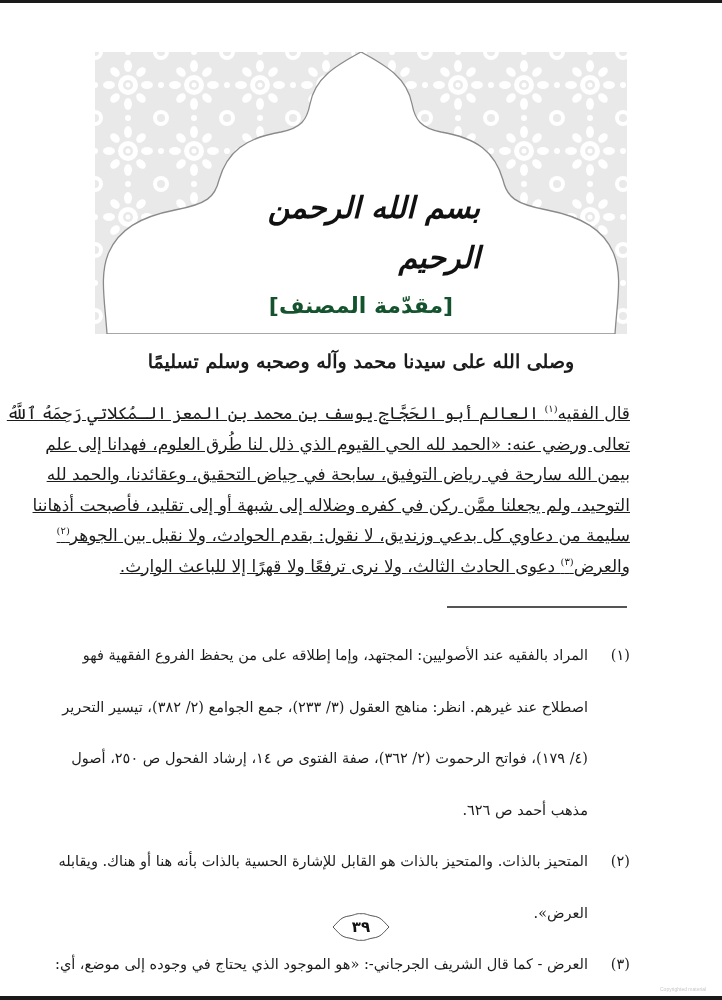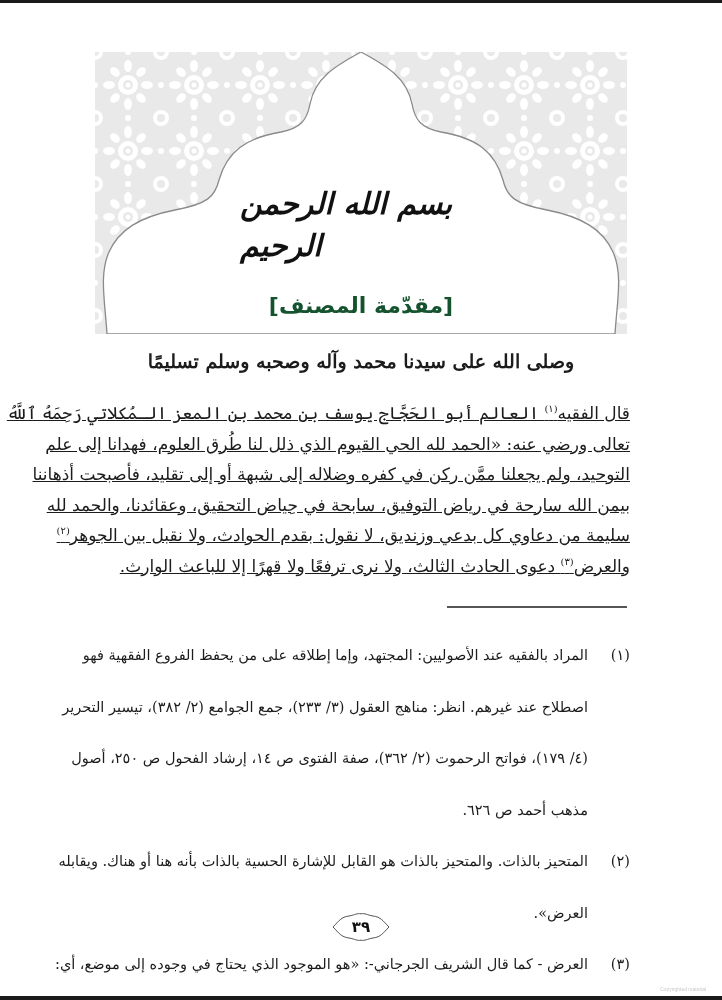--- a/index.html
+++ b/index.html
@@ -8,22 +8,22 @@
     font-family: "DejaVu Serif", "Liberation Serif", serif; color: #1a1a1a;
   }
   .bar-top { position: absolute; left: 0; top: 0; width: 722px; height: 3px; background: #1a1a1a; }
   .bar-bottom { position: absolute; left: 0; top: 996px; width: 722px; height: 4px; background: #1a1a1a; }
 
   .ornament { position: absolute; left: 95px; top: 52px; width: 532px; height: 282px; }
   .ornament svg { display: block; }
 
   .basmala {
     position: absolute; left: 240px; top: 183px; width: 240px; height: 50px;
-    text-align: left; direction: rtl;
-    font-family: "DejaVu Serif", serif; font-size: 30px; font-weight: bold; line-height: 42px;
+    text-align: right; direction: rtl;
+    font-family: "DejaVu Serif", serif; font-size: 30px; font-weight: bold; line-height: 50px;
     color: #111; letter-spacing: -0.5px; font-style: italic;
   }
   .heading {
     position: absolute; left: 200px; top: 288px; width: 322px; height: 36px;
     text-align: center; direction: rtl;
     font-family: "DejaVu Sans", sans-serif; font-weight: bold; font-size: 22px; line-height: 36px; color: #14532d;
   }
   .salutation {
     position: absolute; left: 100px; top: 343px; width: 522px; height: 36px;
     text-align: center; direction: rtl;
@@ -118,22 +118,22 @@
 
 <div class="basmala">بسم الله الرحمن الرحيم</div>
 
 <div class="heading">[مقدّمة المصنف]</div>
 
 <div class="salutation">وصلى الله على سيدنا محمد وآله وصحبه وسلم تسليمًا</div>
 
 <div class="body-text">
   <span class="line"><span>قال الفقيه</span><sup class="ref">(١)</sup><span> العالم أبو الحَجَّاج يوسف بن محمد بن المعز الـمُكلاتي رَحِمَهُ ٱللَّهُ</span></span>
   <span class="line">تعالى ورضي عنه: «الحمد لله الحي القيوم الذي ذلل لنا طُرق العلوم، فهدانا إلى علم</span>
+  <span class="line">بيمن الله سارحة في رياض التوفيق، سابحة في حِياض التحقيق، وعقائدنا، والحمد لله</span>
   <span class="line">التوحيد، ولم يجعلنا ممَّن ركن في كفره وضلاله إلى شبهة أو إلى تقليد، فأصبحت أذهاننا</span>
-  <span class="line">بيمن الله سارحة في رياض التوفيق، سابحة في حِياض التحقيق، وعقائدنا، والحمد لله</span>
   <span class="line"><span>سليمة من دعاوي كل بدعي وزنديق، لا نقول: بقدم الحوادث، ولا نقبل بين الجوهر</span><sup class="ref">(٢)</sup><span></span></span>
   <span class="line last"><span>والعرض</span><sup class="ref">(٣)</sup><span> دعوى الحادث الثالث، ولا نرى ترفعًا ولا قهرًا إلا للباعث الوارث.</span></span>
 </div>
 
 <div class="fn-sep"></div>
 
 <div class="footnotes">
   <div class="fn">
     <span class="fn-num">(١)</span>
     <span class="line">المراد بالفقيه عند الأصوليين: المجتهد، وإما إطلاقه على من يحفظ الفروع الفقهية فهو</span>

